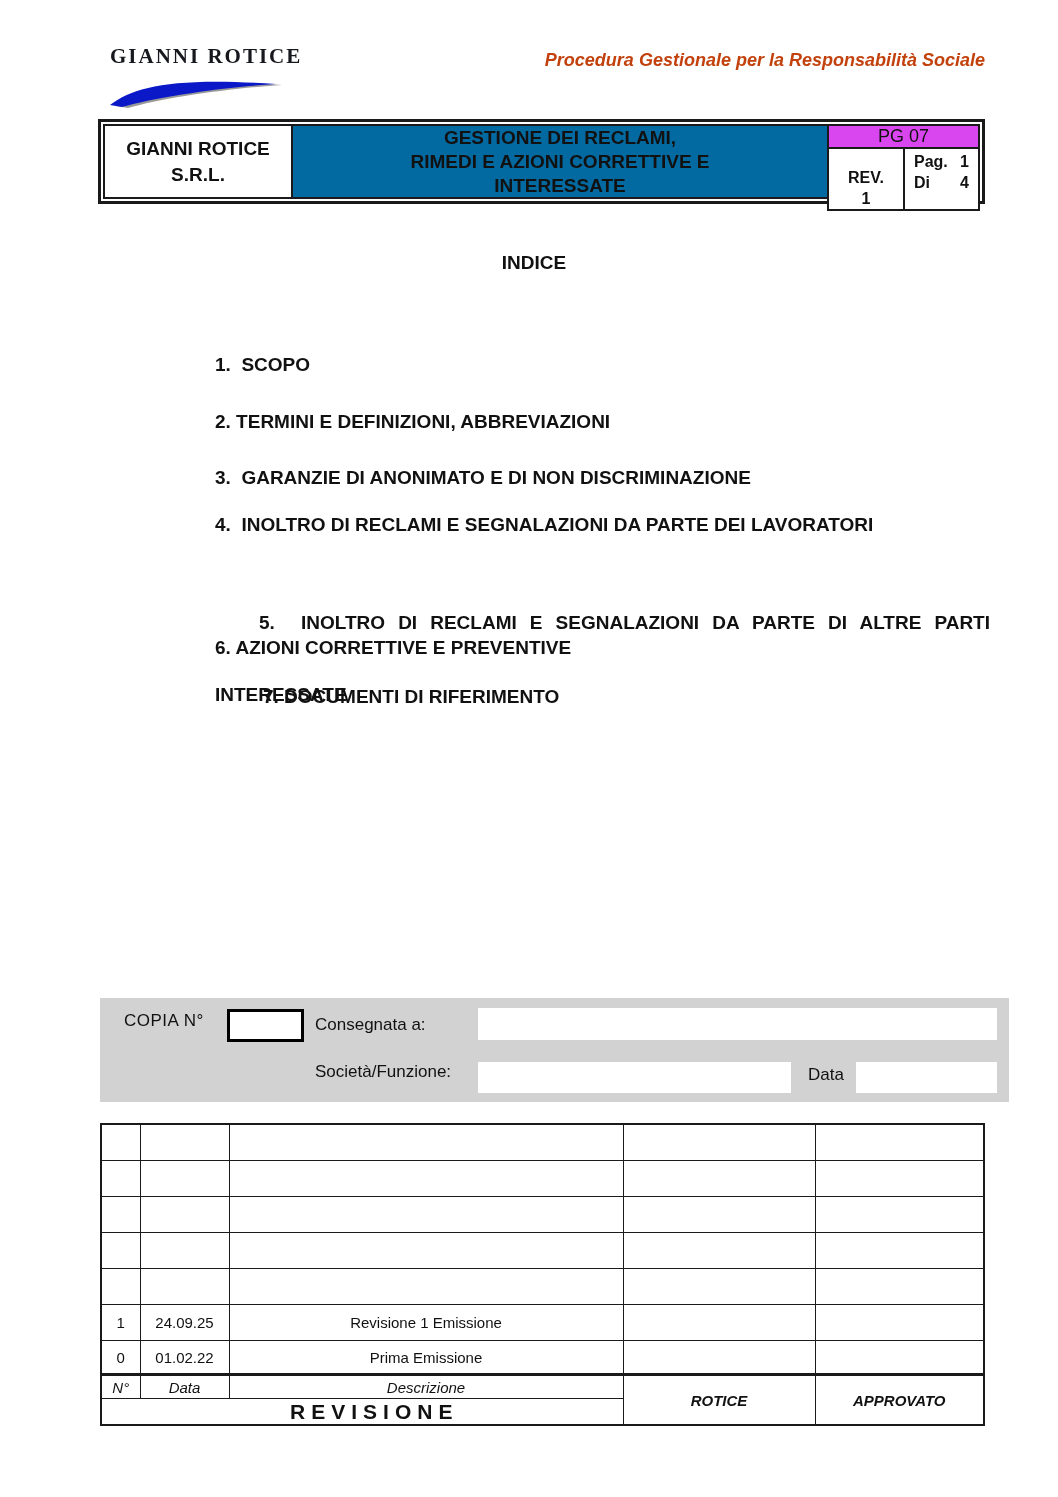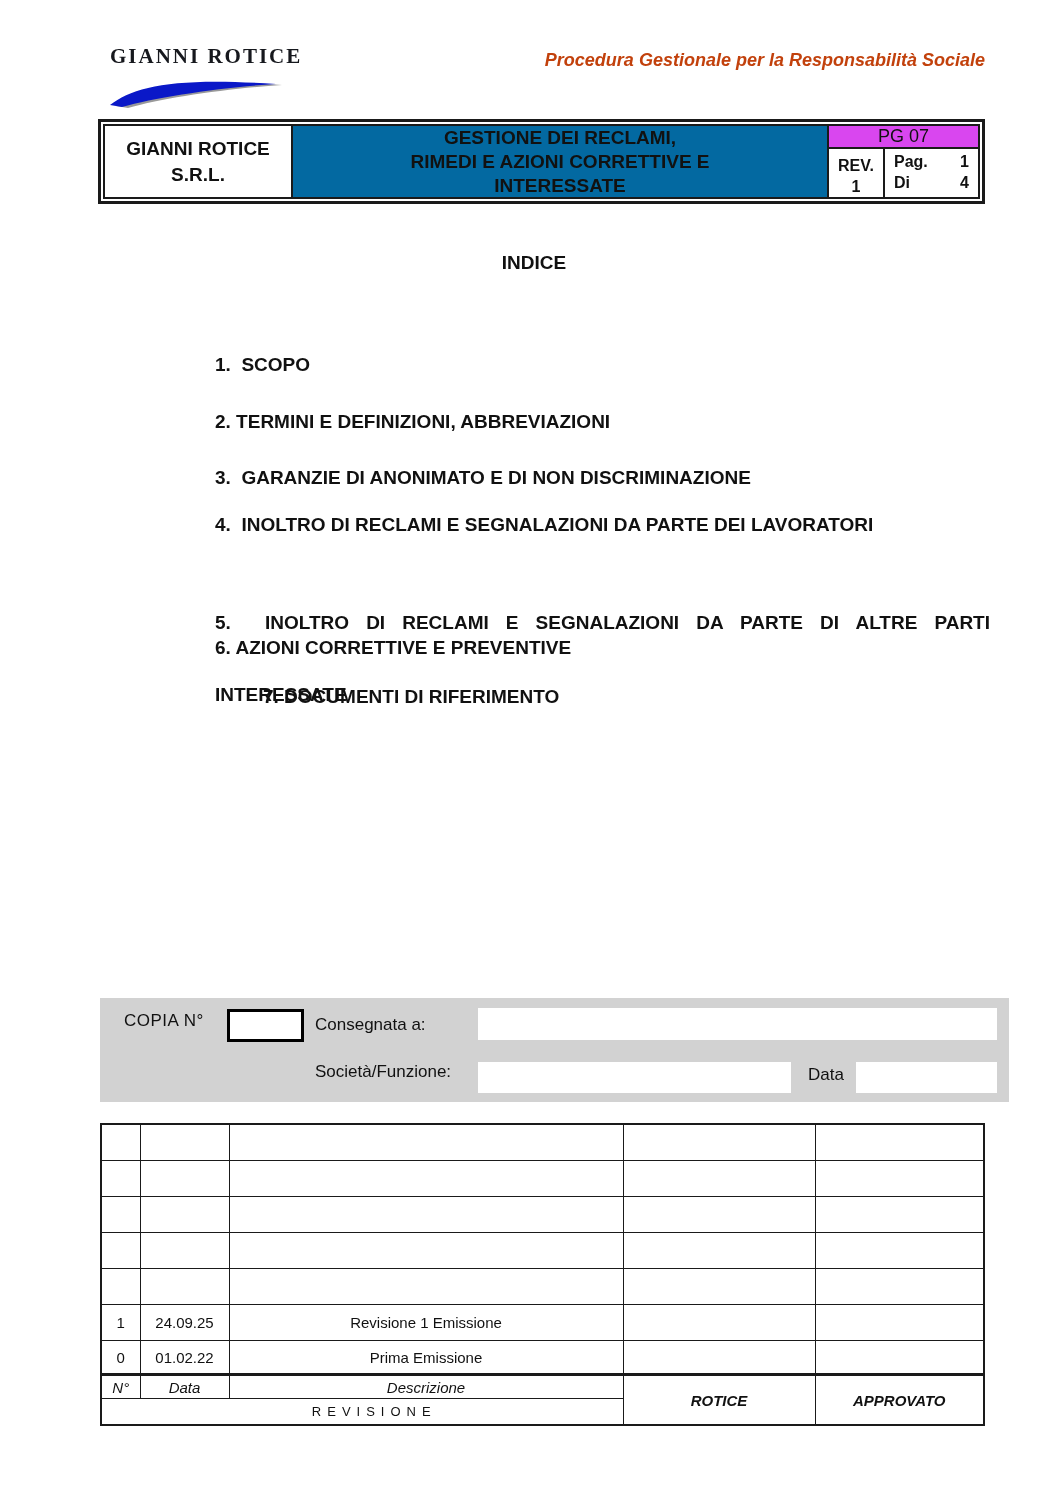--- a/index.html
+++ b/index.html
@@ -37,40 +37,40 @@
     display:flex; flex-direction:column; justify-content:center;
     font-weight:bold; font-size:19px; line-height:24px;
   }
   .tt-right { width:153px; margin-left:-2px; display:flex; flex-direction:column; }
   .tt-code {
     height:33px; display:flex; align-items:center; justify-content:center;
     font-weight:normal; font-size:18px; background:#d946ef;
   }
   .tt-right-bottom { flex:1; display:flex; margin-top:-2px; }
   .tt-rev {
-    width:58px; text-align:center; font-weight:bold; font-size:16px;
-    line-height:21px; padding-top:6px; background:#fff;
+    width:78px; text-align:center; font-weight:bold; font-size:16px;
+    line-height:21px; padding-top:18px; background:#fff;
   }
   .tt-pag {
     flex:1; margin-left:-2px; font-weight:bold; font-size:16px; line-height:21px;
     padding:2px 9px 0 9px; background:#fff;
   }
   .tt-pag .pag-row { display:flex; justify-content:space-between; }
 
   
   .indice-title {
     position:absolute; left:0; width:1068px; top:252px; text-align:center;
     font-weight:bold; font-size:19px;
   }
   .toc { position:absolute; left:215px; top:0; width:775px; }
   .toc-item {
     position:absolute; left:0; width:775px; font-weight:bold; font-size:19px;
     line-height:24px; white-space:pre-wrap;
   }
-  .toc-just { text-align:justify; text-align-last:justify; white-space:pre-wrap; }
+  .toc-just { text-align:justify; text-align-last:justify; white-space:pre-wrap;margin-left:44px; }
   .t1 { top:353px; } .t2 { top:410px; } .t3 { top:466px; } .t4 { top:513px; }
   .t5 { top:563px; } .t6 { top:636px; } .t7 { top:685px;margin-left:48px; }
 
   
   .copy-band {
     position:absolute; left:100px; top:998px; width:909px; height:104px;
     background:#d2d2d2;
   }
   .copy-label { position:absolute; left:24px; top:13px; font-size:17px; letter-spacing:0.5px; }
   .copy-box {
@@ -93,21 +93,21 @@
   .rev-table td {
     border:1px solid #1a1a1a; padding:0; text-align:center; vertical-align:middle;
     font-size:15px; color:#111; overflow:hidden;
   }
   .rev-table { border:2px solid #1a1a1a; }
   .rev-table tr.empty-row td { height:35px; }
   .rev-table tr.data-row td { height:35px; }
   .rev-table tr.data-row-last td { height:32px; border-bottom:3px solid #1a1a1a; }
   .rev-table tr.ft-top td { height:22px; font-style:italic; font-size:15px; }
   .rev-table tr.ft-bottom td { height:25px; }
-  .rev-table td.revisione-cell { font-style:normal; font-weight:normal; font-size:13px; letter-spacing:6px;padding-left:24px; }
+  .rev-table td.revisione-cell { font-style:normal; font-weight:bold; font-size:21px; letter-spacing:6px;padding-left:24px; }
   .rev-table td.sign-cell { font-weight:bold; font-size:17px; font-style:normal; }
 </style>
 </head>
 <body>
 
 <div class="page">
 
   <div class="logo-block">
     <div class="logo-text">GIANNI ROTICE</div>
     <svg class="logo-swoosh" width="184" height="40" viewBox="0 0 184 40">

